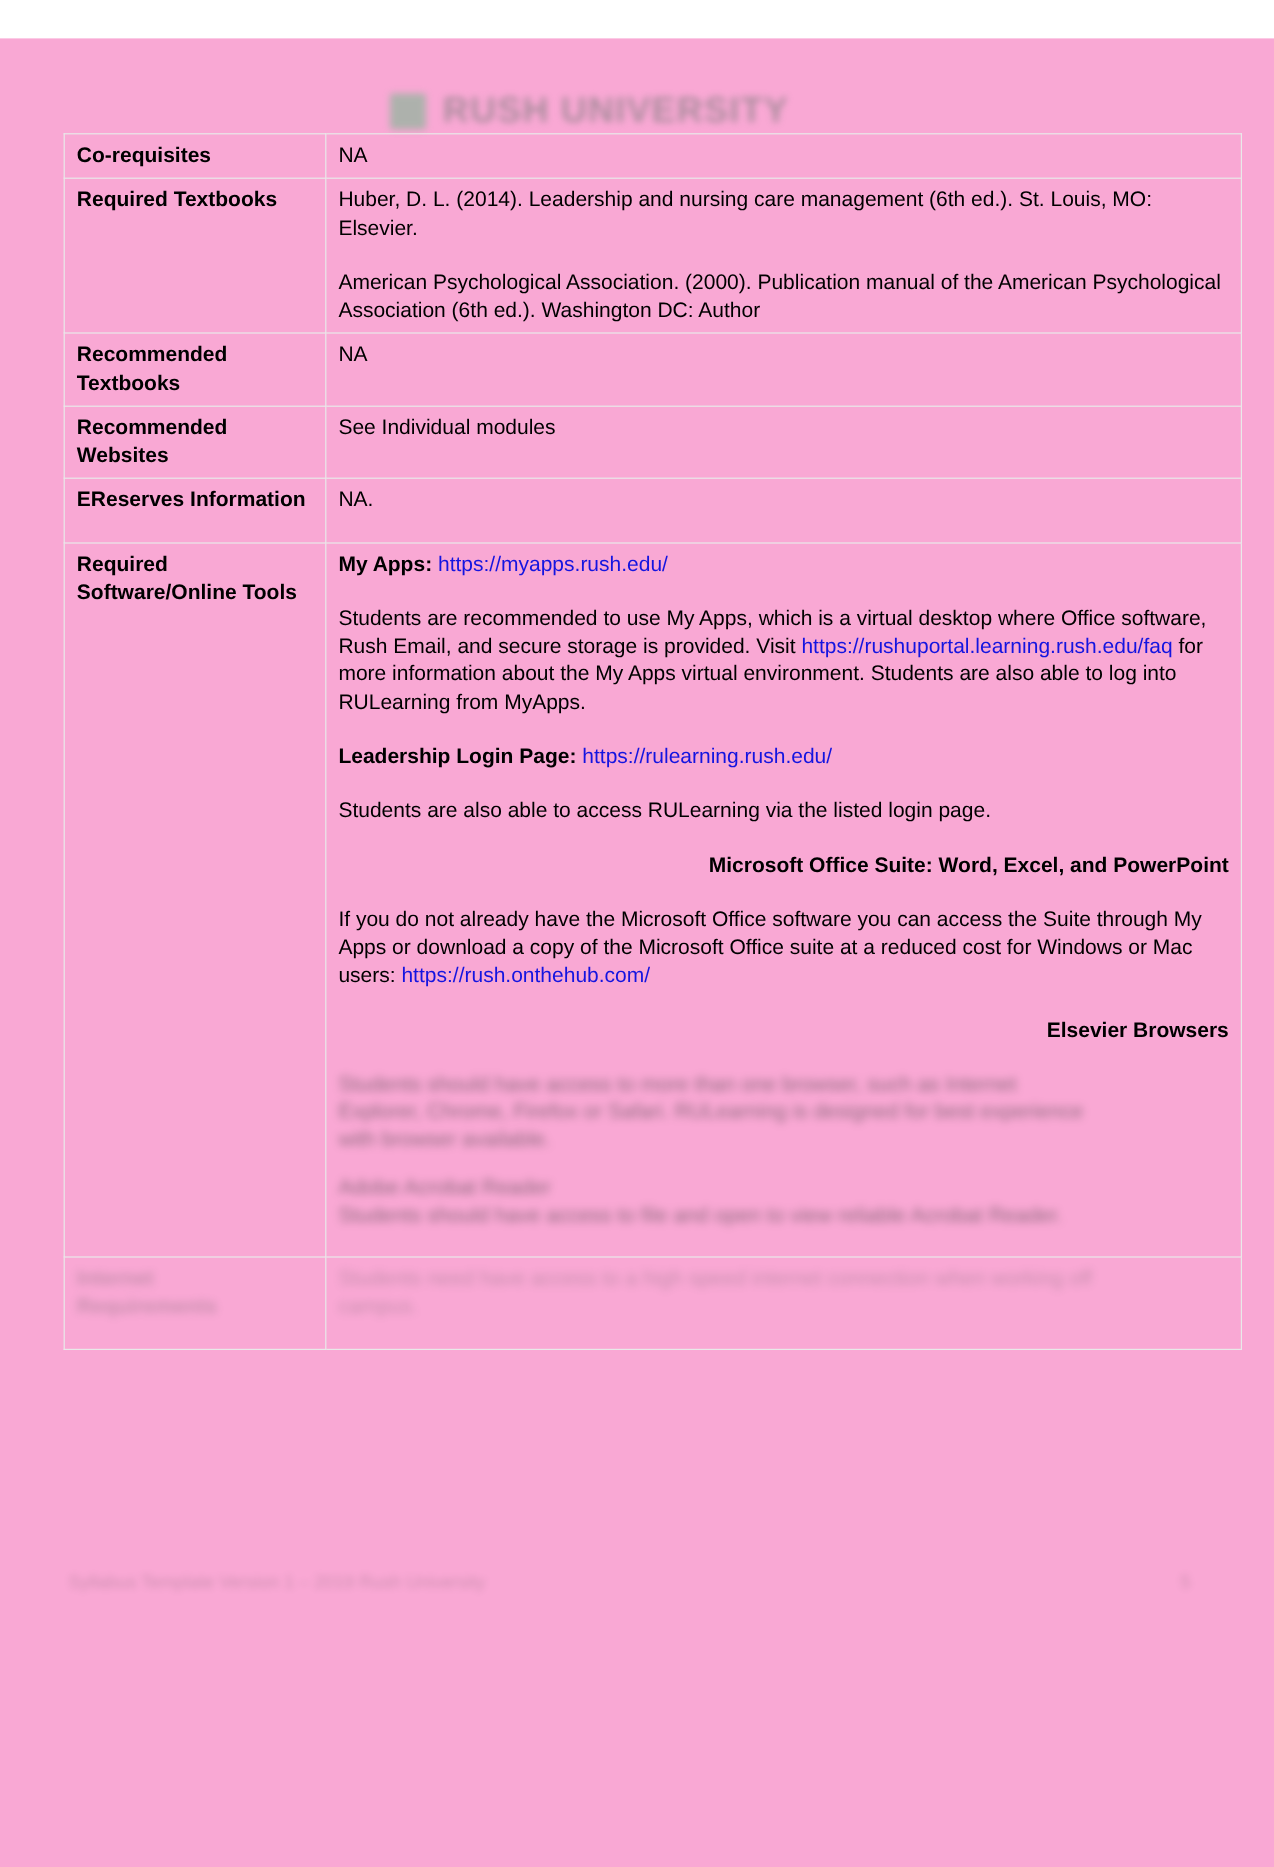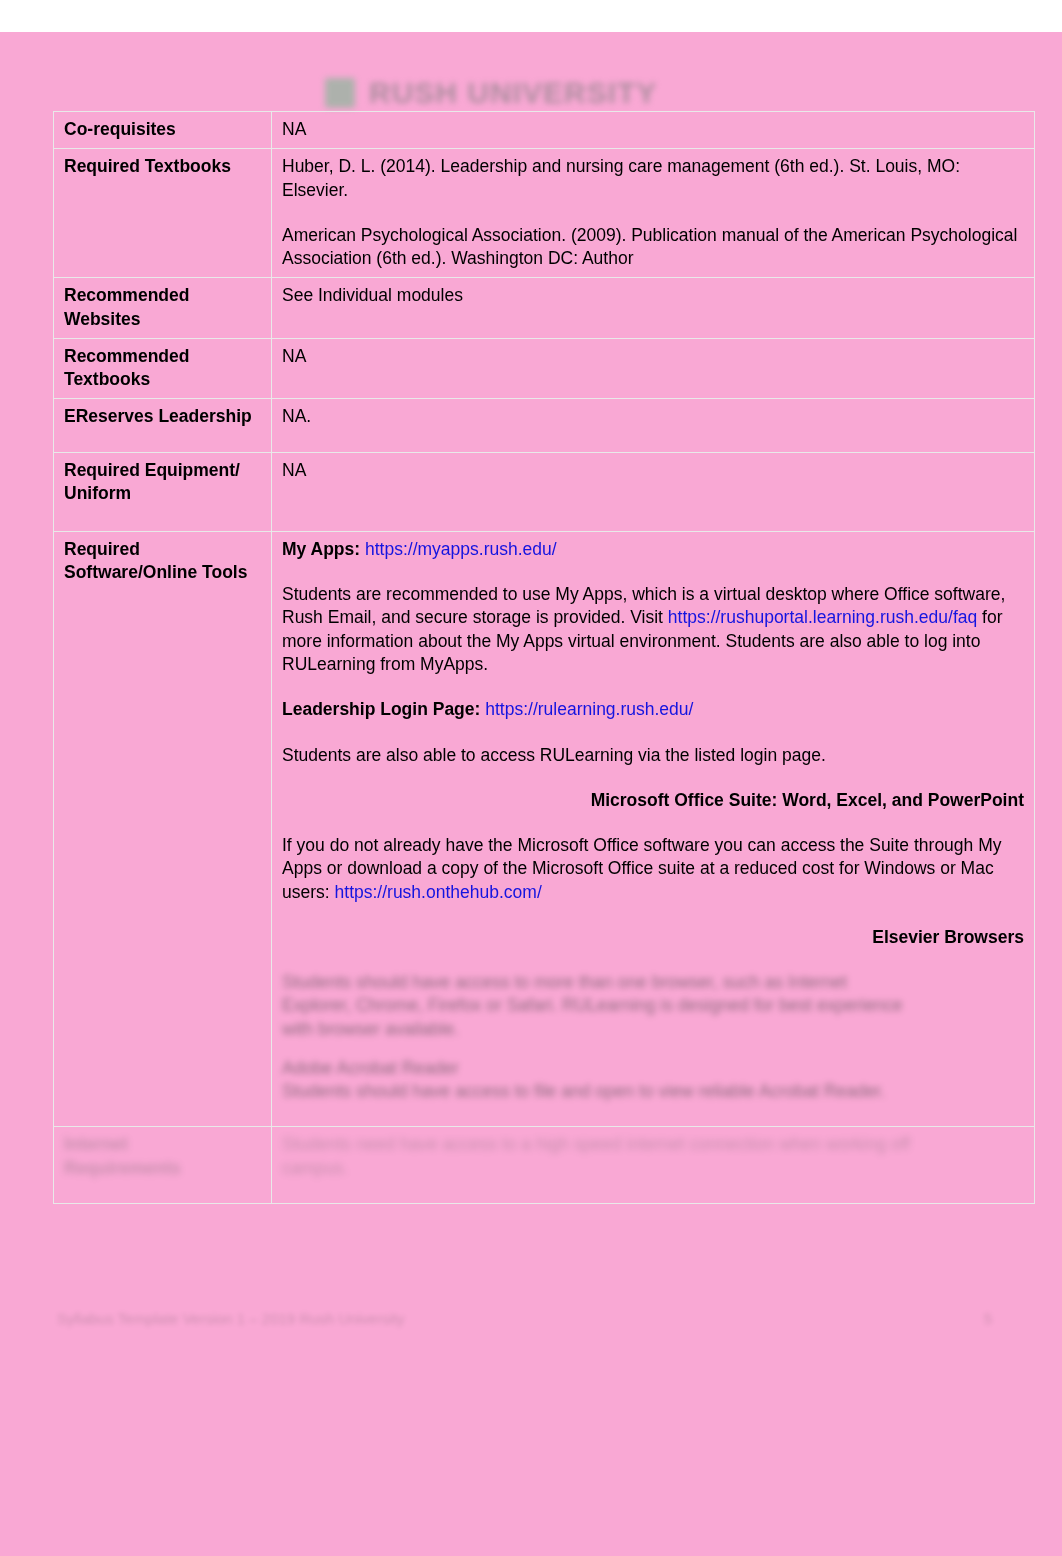--- a/index.html
+++ b/index.html
@@ -155,55 +155,48 @@
         <td class="col-label">Co-requisites</td>
         <td class="col-value">
           <p class="cell-p">NA</p>
         </td>
       </tr>
 
       <tr>
         <td class="col-label">Required Textbooks</td>
         <td class="col-value">
           <p class="cell-p">Huber, D. L. (2014). Leadership and nursing care management (6th ed.). St. Louis, MO: Elsevier.</p>
-          <p class="cell-p">American Psychological Association. (2009). Publication manual of the American Psychological Association (6th ed.). Washington DC: Author</p>
+          <p class="cell-p">American Psychological Association. (2000). Publication manual of the American Psychological Association (6th ed.). Washington DC: Author</p>
+        </td>
+      </tr>
+
+      <tr>
+        <td class="col-label">Recommended Textbooks</td>
+        <td class="col-value">
+          <p class="cell-p">NA</p>
+          <span class="pad-lines-sm"></span>
         </td>
       </tr>
 
       <tr>
         <td class="col-label">Recommended Websites</td>
         <td class="col-value">
           <p class="cell-p">See Individual modules</p>
           <span class="pad-lines-sm"></span>
         </td>
       </tr>
 
       <tr>
-        <td class="col-label">Recommended Textbooks</td>
-        <td class="col-value">
-          <p class="cell-p">NA</p>
-          <span class="pad-lines-sm"></span>
-        </td>
-      </tr>
-
-      <tr>
-        <td class="col-label">EReserves Leadership</td>
+        <td class="col-label">EReserves Information</td>
         <td class="col-value">
           <p class="cell-p">NA.</p>
           <span class="pad-lines-sm"></span>
         </td>
       </tr>
 
-      <tr>
-        <td class="col-label">Required Equipment/ Uniform</td>
-        <td class="col-value">
-          <p class="cell-p">NA</p>
-          <span class="pad-lines"></span>
-        </td>
-      </tr>
 
       <tr>
         <td class="col-label">Required Software/Online Tools</td>
         <td class="col-value">
 
           <p class="cell-p">
             <span class="bold">My Apps:</span>
             <a class="link" href="#">https://myapps.rush.edu/</a>
           </p>
 

